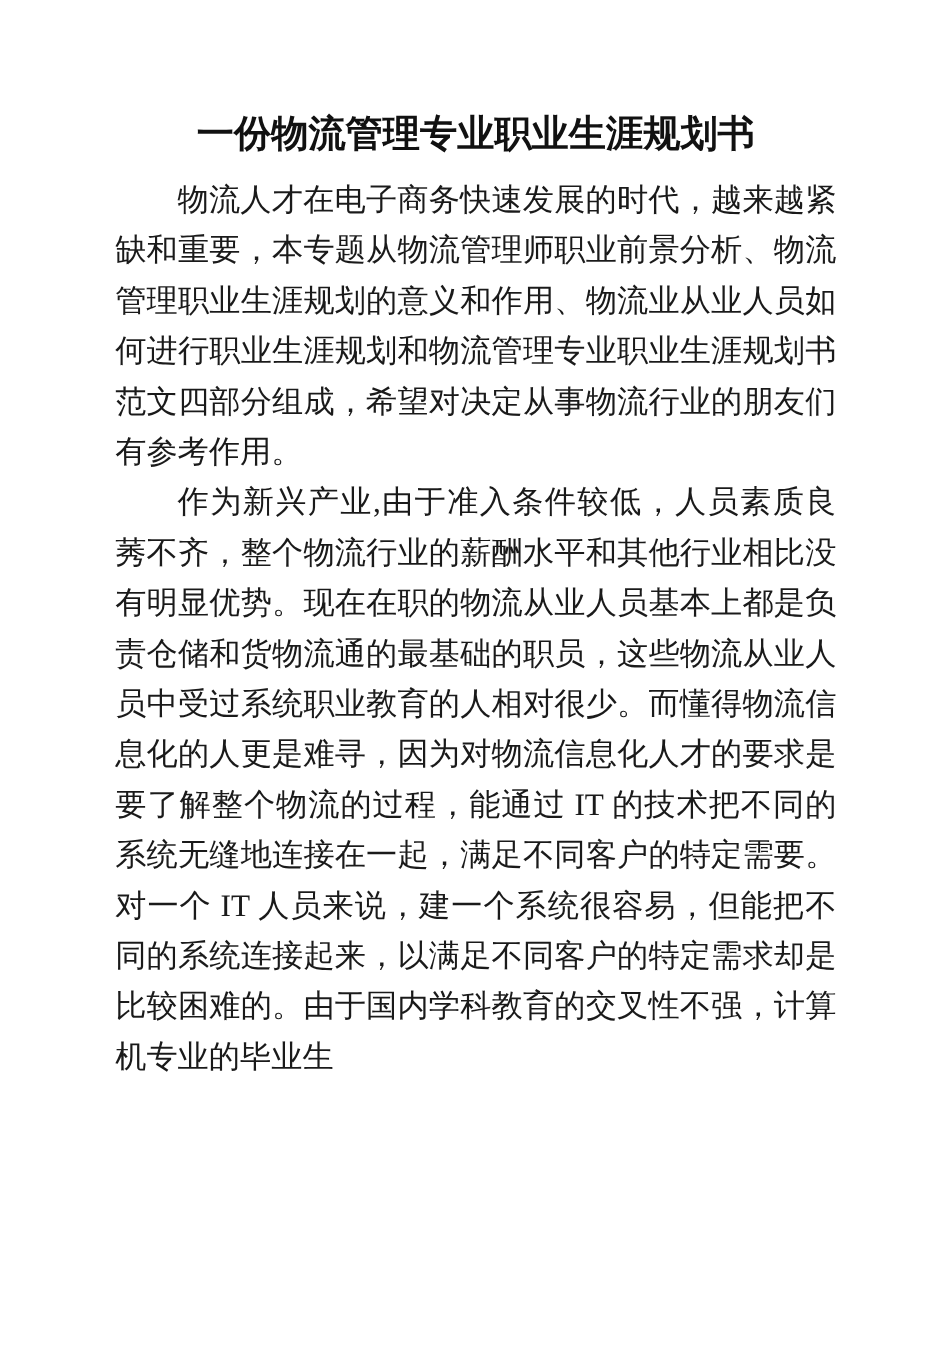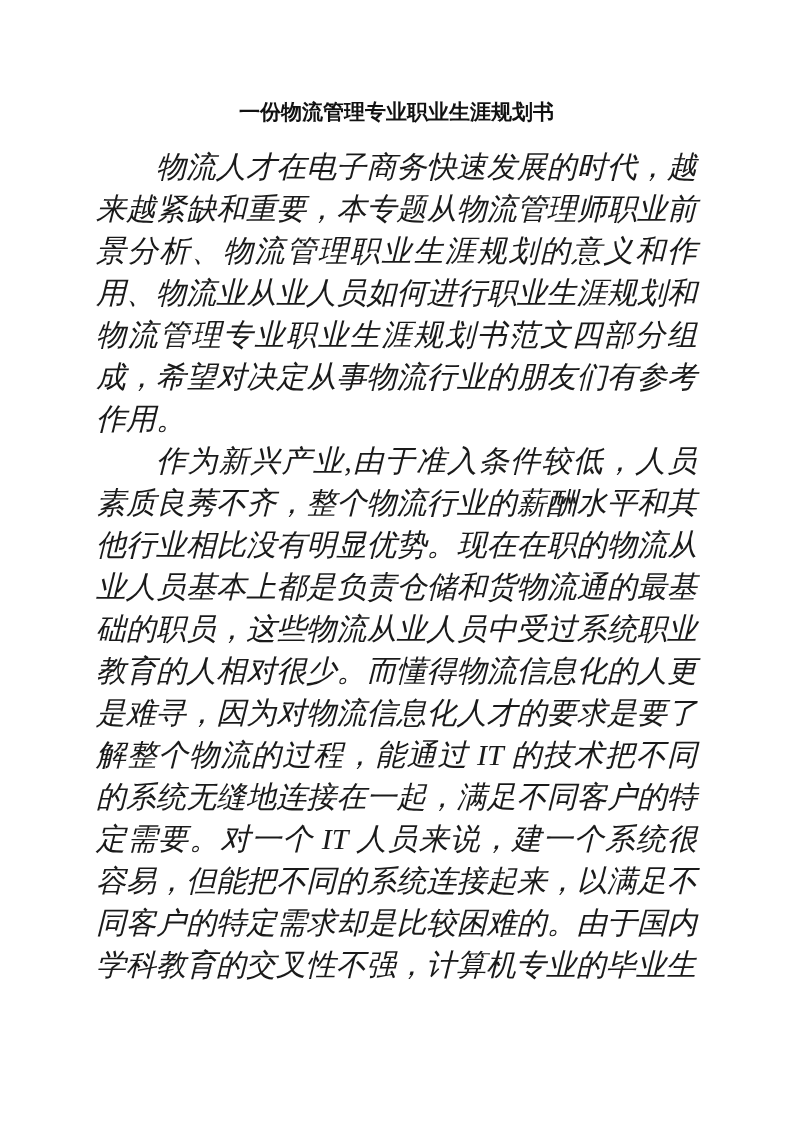--- a/index.html
+++ b/index.html
@@ -13,31 +13,30 @@
     height: 1122px;
     background: #ffffff;
     overflow: hidden;
     box-sizing: border-box;
     padding: 88px 96px 0 96px;
     font-family: "Liberation Serif", "DejaVu Serif", serif;
     color: #1a1a1a;
   }
   .doc-title {
     text-align: center;
-    font-size: 21px;
+    font-size: 31px;
     font-weight: bold;
     line-height: 48px;
     margin: 0 0 10px 0;
     letter-spacing: 0px;
     color: #111111;
   }
   .doc-body {
-    font-size: 30px;
+    font-size: 26px;
     line-height: 42px;
-    font-style: italic;
   }
   .para {
     margin: 0;
     text-indent: 2em;
     text-align: justify;
     text-justify: inter-ideograph;
     word-break: break-all;
   }
 </style>
 </head>

